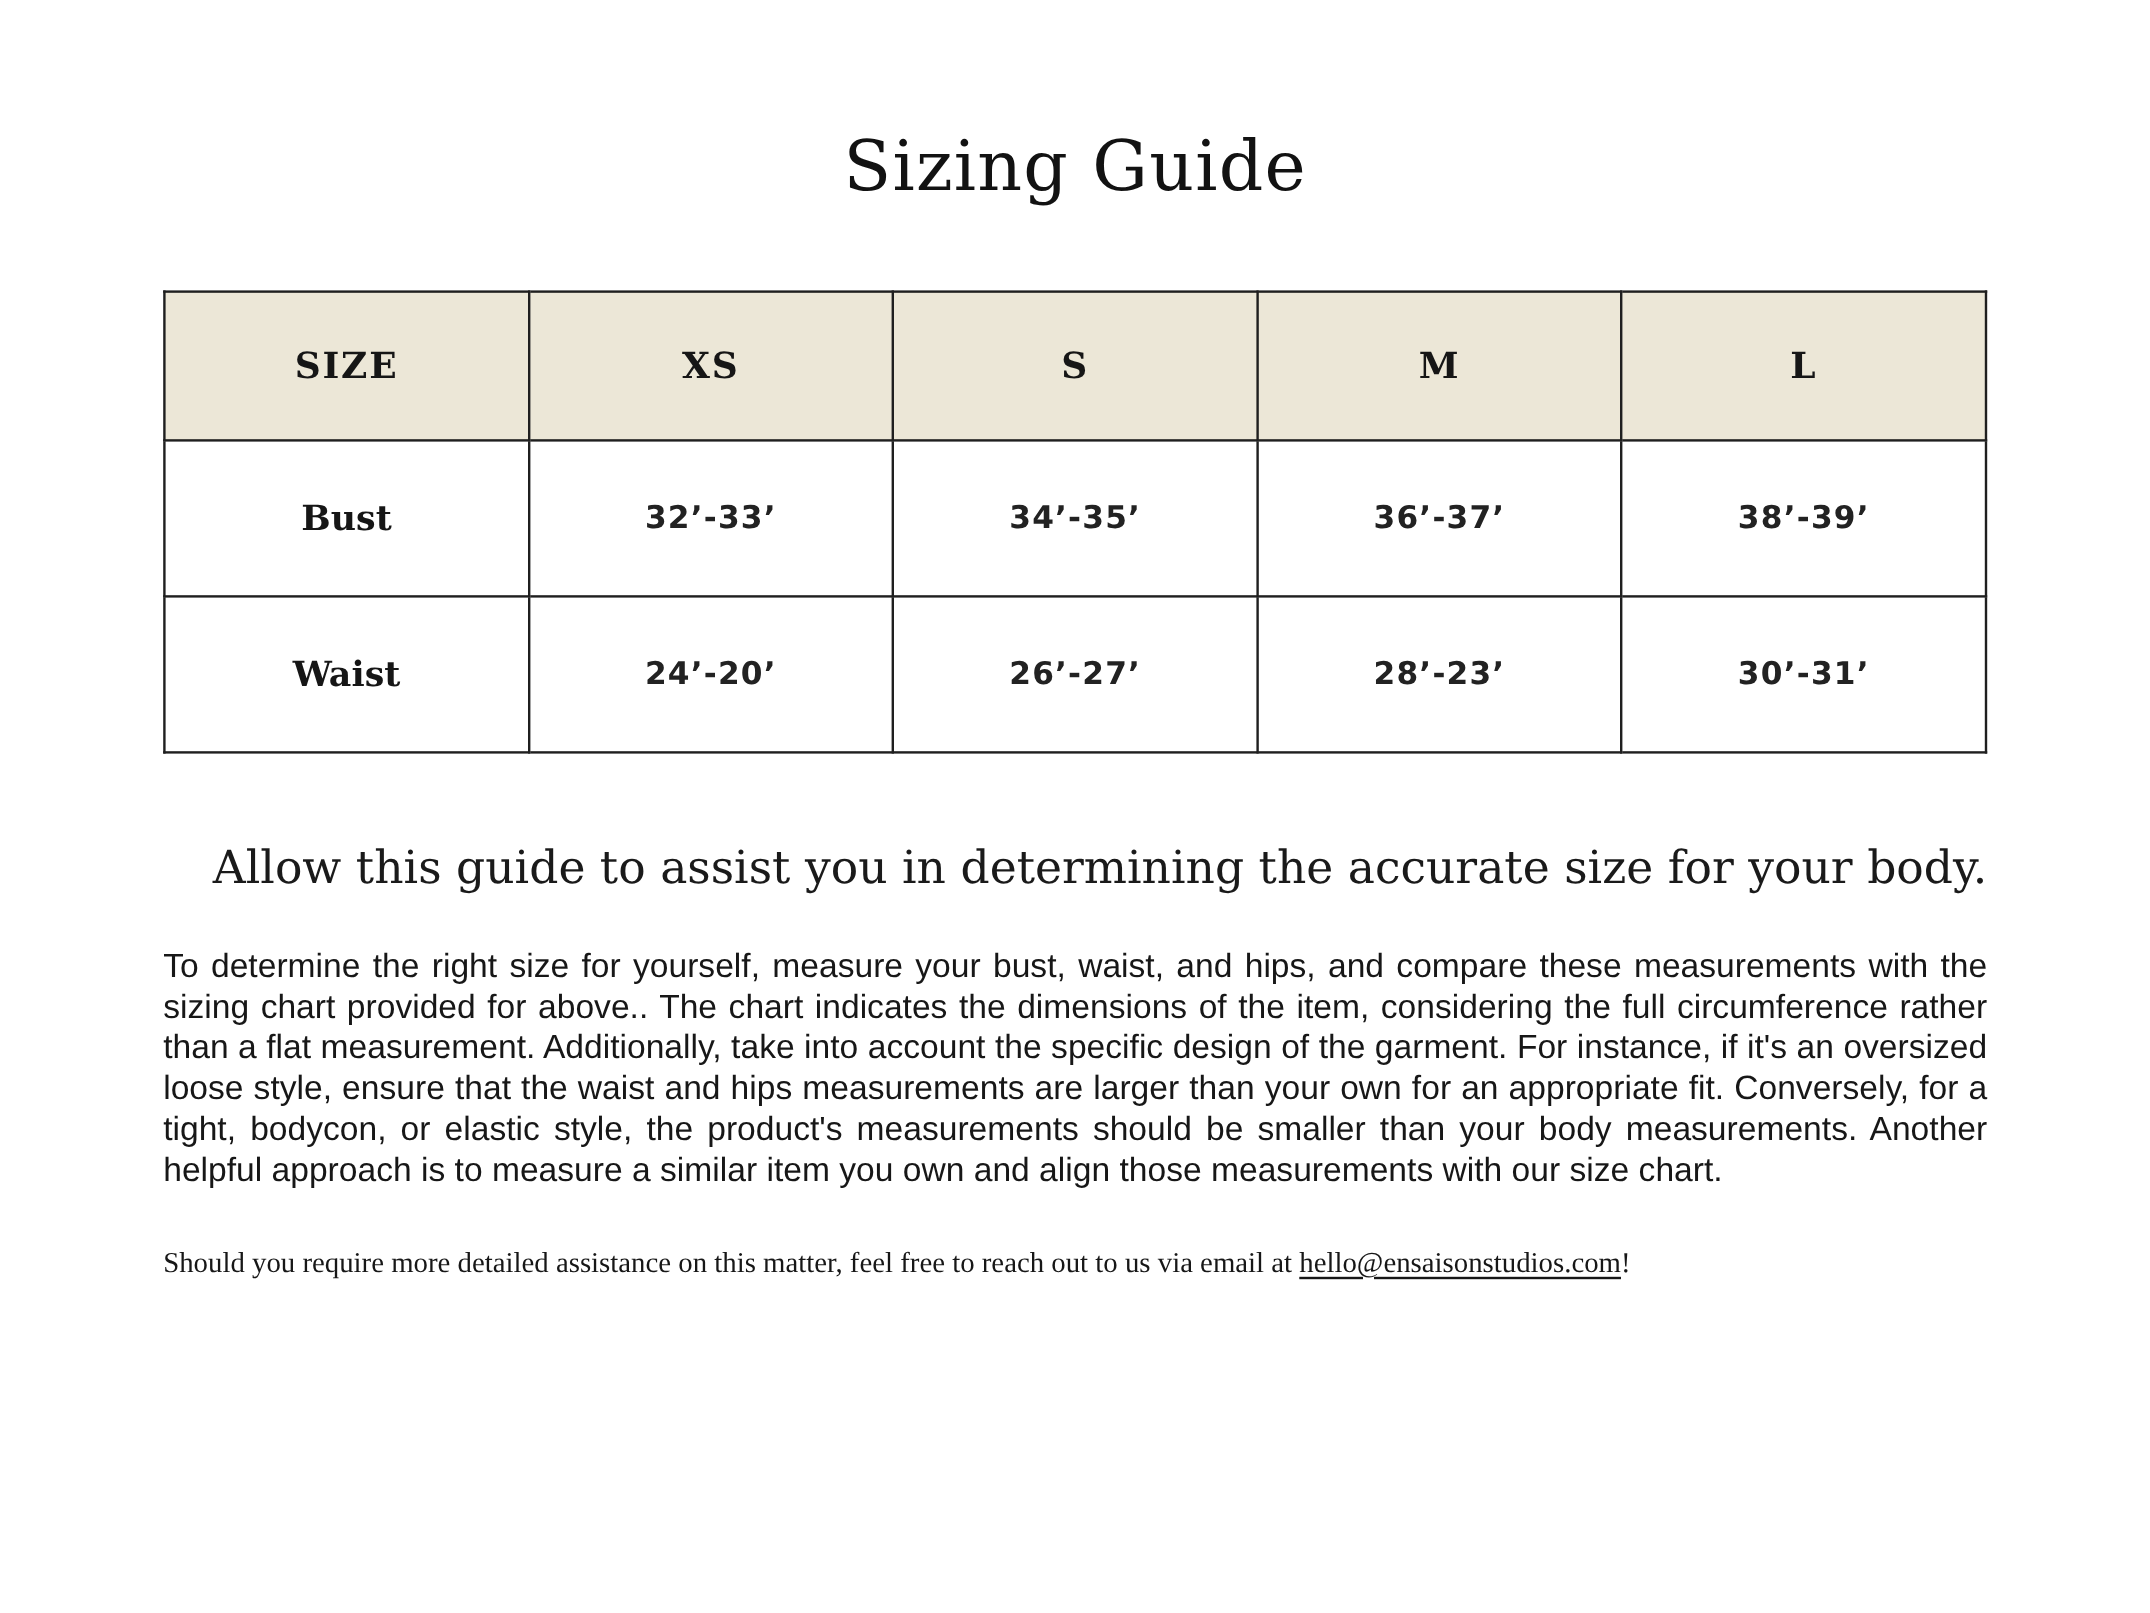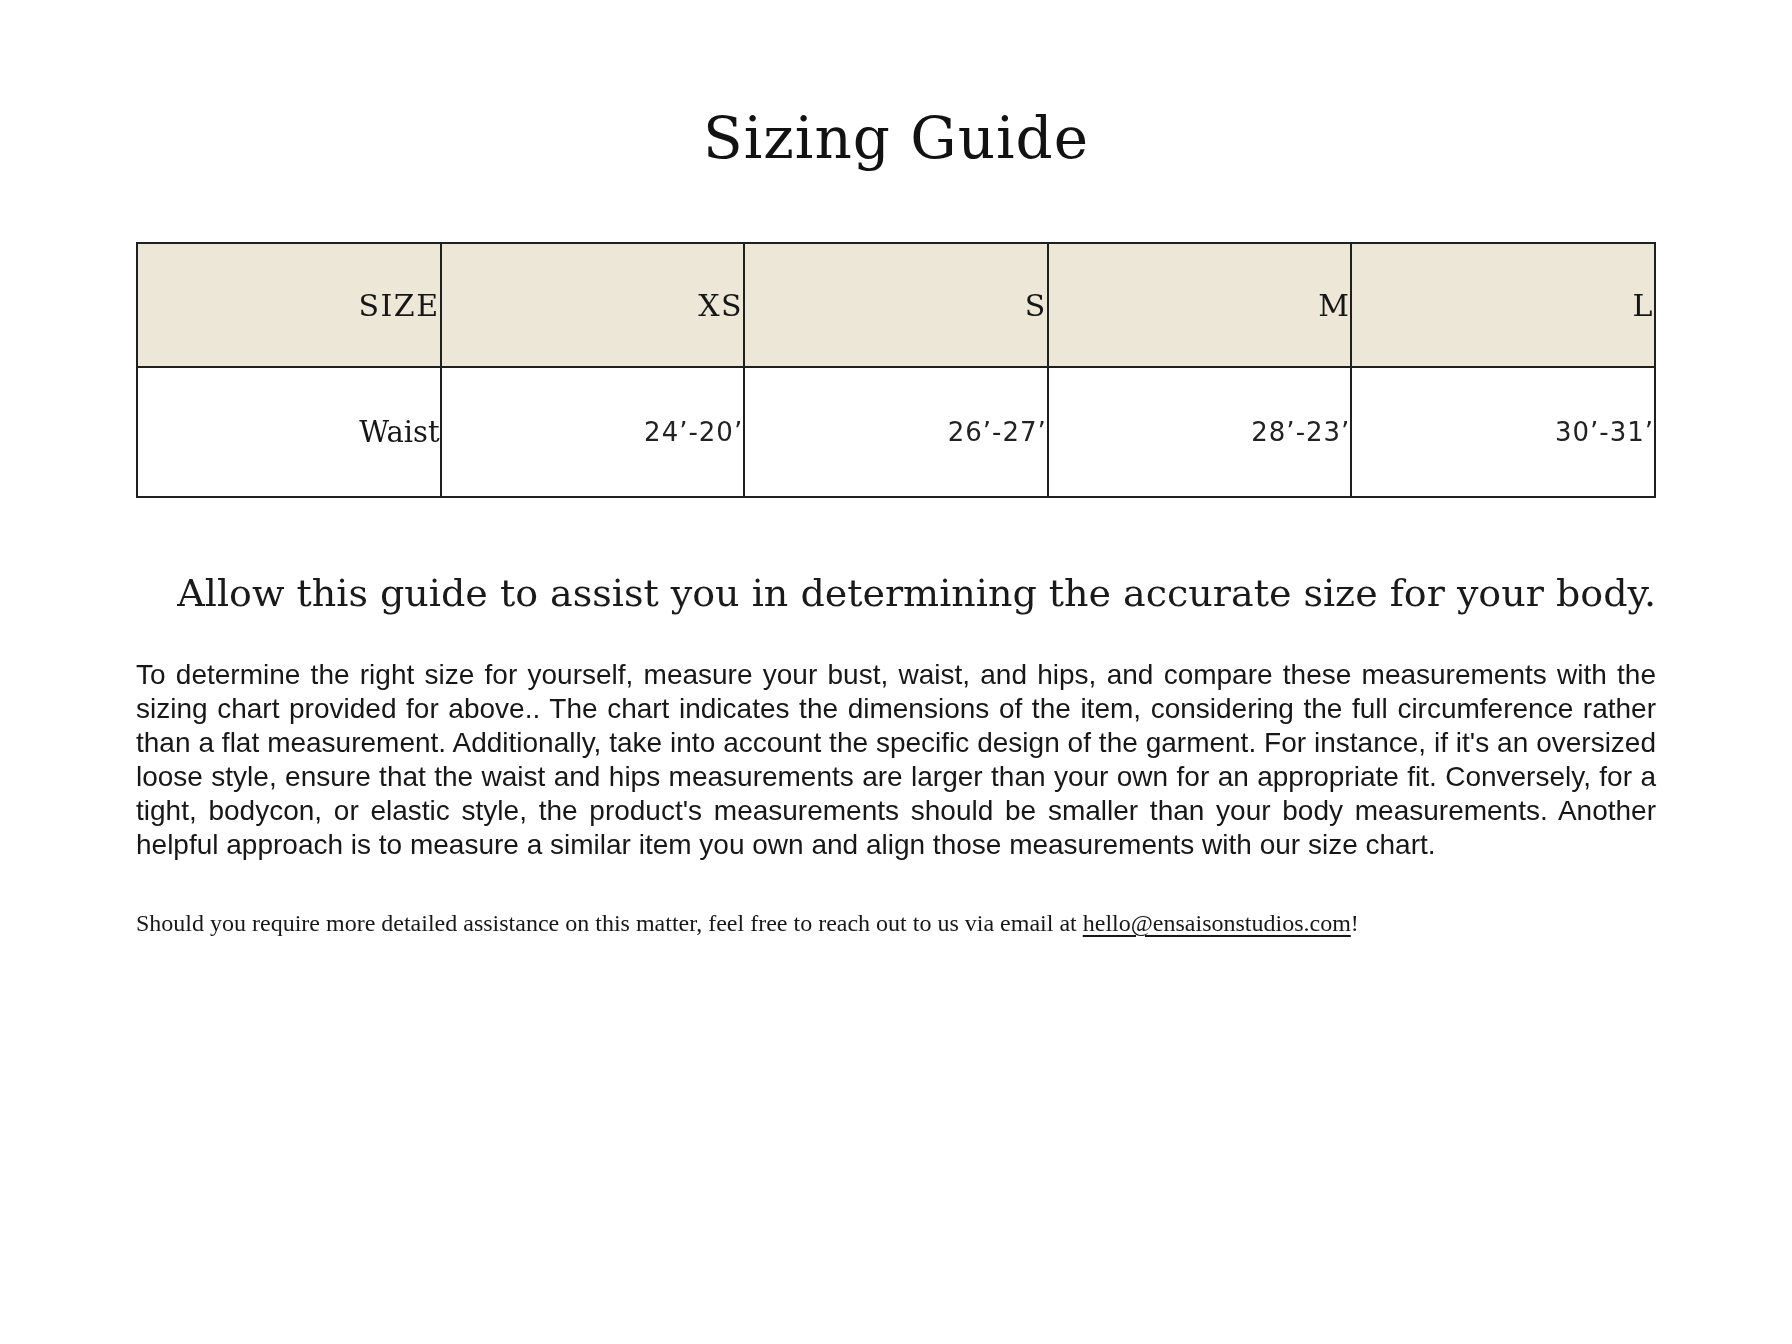--- a/index.html
+++ b/index.html
@@ -32,23 +32,23 @@
   }
   table.size-table{
     width:100%;
     margin-top:68px;
     border-collapse:collapse;
     table-layout:fixed;
   }
   .size-table th,
   .size-table td{
     border:2px solid var(--border);
-    text-align:right;
+    text-align:center;
     vertical-align:middle;
-    font-weight:400;
+    font-weight:700;
   }
   .size-table th{
     height:124px;
     background:var(--header-bg);
     font-family:"DejaVu Serif",serif;
     font-size:30px;
     letter-spacing:1.5px;
     color:#161616;
   }
   .size-table td{
@@ -106,20 +106,27 @@
       <tr>
         <th>SIZE</th>
         <th>XS</th>
         <th>S</th>
         <th>M</th>
         <th>L</th>
       </tr>
     </thead>
     <tbody>
       <tr>
+        <td class="row-label">Bust</td>
+        <td class="cell-value">32’-33’</td>
+        <td class="cell-value">34’-35’</td>
+        <td class="cell-value">36’-37’</td>
+        <td class="cell-value">38’-39’</td>
+      </tr>
+      <tr>
         <td class="row-label">Waist</td>
         <td class="cell-value">24’-20’</td>
         <td class="cell-value">26’-27’</td>
         <td class="cell-value">28’-23’</td>
         <td class="cell-value">30’-31’</td>
       </tr>
     </tbody>
   </table>
 
   <h2 class="subheading">Allow this guide to assist you in determining the accurate size for your body.</h2>

